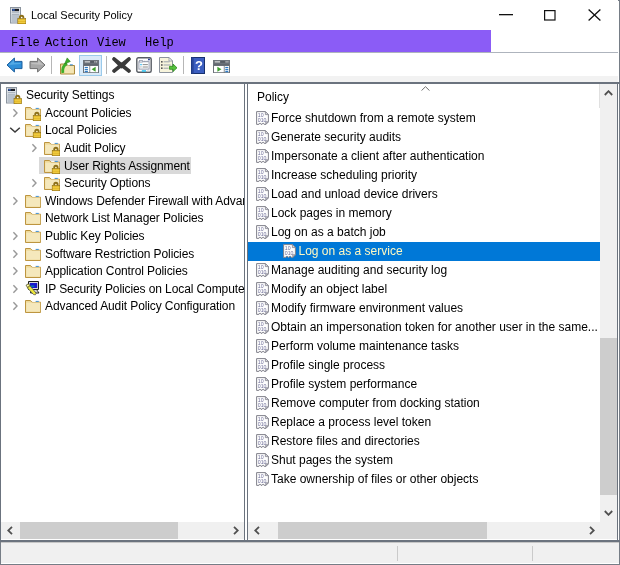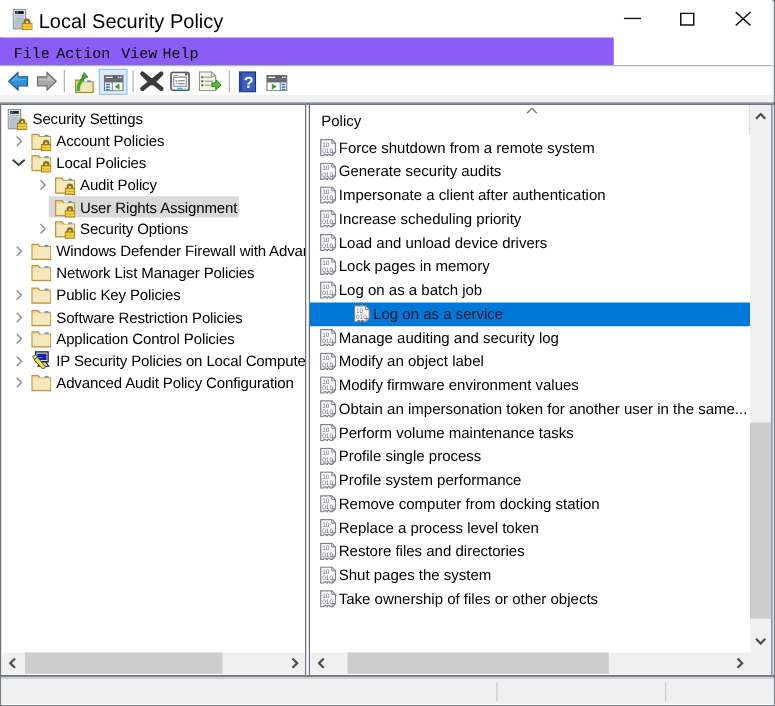--- a/index.html
+++ b/index.html
@@ -4,21 +4,21 @@
 <style>
   * { margin:0; padding:0; box-sizing:border-box; }
   html,body { width:620px; height:565px; overflow:hidden; }
   body { font-family:"Liberation Sans", sans-serif; font-size:12px; color:#000; background:#fff; position:relative; }
   .abs { position:absolute; }
   #win { position:absolute; left:0; top:0; width:620px; height:565px; border:1px solid #767d86; background:#fff; }
 
   
   #title { position:absolute; left:0; top:0; width:618px; height:30px; background:#fff; }
   #ticon { position:absolute; left:10px; top:7px; }
-  #ttext { position:absolute; left:31px; top:9px; font-size:16px; }
+  #ttext { position:absolute; left:31px; top:9px; font-size:11px; }
 
   
   #menu { position:absolute; left:0; top:30px; width:491px; height:22px; background:#8b5cf6;font-family:Liberation Mono, monospace; }
   .mi { position:absolute; top:6px; }
   #menusep { position:absolute; left:0; top:52px; width:618px; height:2px; background:#aeb4bd; }
 
   
   #toolbar { position:absolute; left:0; top:53px; width:618px; height:23px; background:#fff; }
   #tbstrip { position:absolute; left:0; top:76px; width:618px; height:7px; background:#f2f2f2; }
   .tsep { position:absolute; top:3px; width:1px; height:18px; background:#b6b6b6; }
@@ -36,21 +36,21 @@
   .pl0 { padding-left:3px; }
   .pl1 { padding-left:8px; }
   .pl2 { padding-left:27px; }
   #treehl { position:absolute; left:38px; top:72.9px; width:152px; height:17.6px; background:#d9d9d9; }
 
   
   #lhead { position:absolute; left:0; top:0; width:352px; height:24px; background:#fff; }
   #lrows { position:absolute; left:0; top:24.5px; width:352px; }
   .lr { height:19px; display:flex; align-items:center; white-space:nowrap; padding-left:7.5px; }
   .lr .ico { flex:none; margin-right:2.5px; }
-  .lr.sel { background:#0078d7; color:#0f172a;padding-left:35px; }
+  .lr.sel { background:#0078d7; color:#fef9c3;padding-left:35px; }
 
   
   .sb { position:absolute; background:#f0f0f0; }
   .sbthumb { position:absolute; background:#cdcdcd; }
 
   #status { position:absolute; left:1px; top:542px; width:618px; height:21px; background:#f0f0f0; border-top:1px solid #c6c6c6; }
   .ssep { position:absolute; top:3px; width:1px; height:15px; background:#cacaca; }
 </style>
 </head>
 <body>
@@ -81,21 +81,21 @@
     </svg>
   <svg class="abs" style="left:588px;top:9px;" width="13" height="12">
       <path d="M0.6 0.6 L12.4 11.4 M12.4 0.6 L0.6 11.4" stroke="#111" stroke-width="1.3"></path>
     </svg>
 </div>
 
 <div id="menu">
   <span class="mi" style="left:11px;">File</span>
   <span class="mi" style="left:45px;">Action</span>
   <span class="mi" style="left:97px;">View</span>
-  <span class="mi" style="left:130px;text-align:center;">Help</span>
+  <span class="mi" style="left:145px;text-align:center;">Help</span>
 </div>
 <div id="menusep"></div>
 
 <div id="toolbar">
 
   <svg class="abs" style="left:6px;top:4px;" width="17" height="16" viewBox="0 0 17 16">
     <path d="M1 8 L8.4 1 v3.4 h7.6 v7.2 h-7.6 v3.4 z" fill="#2f8fd8" stroke="#1c5f9e" stroke-width="1"></path>
     <path d="M2.6 8 L8 3 v3 h6.6 v1 z" fill="#5cb0e8" opacity="0.8"></path>
   </svg>
 

